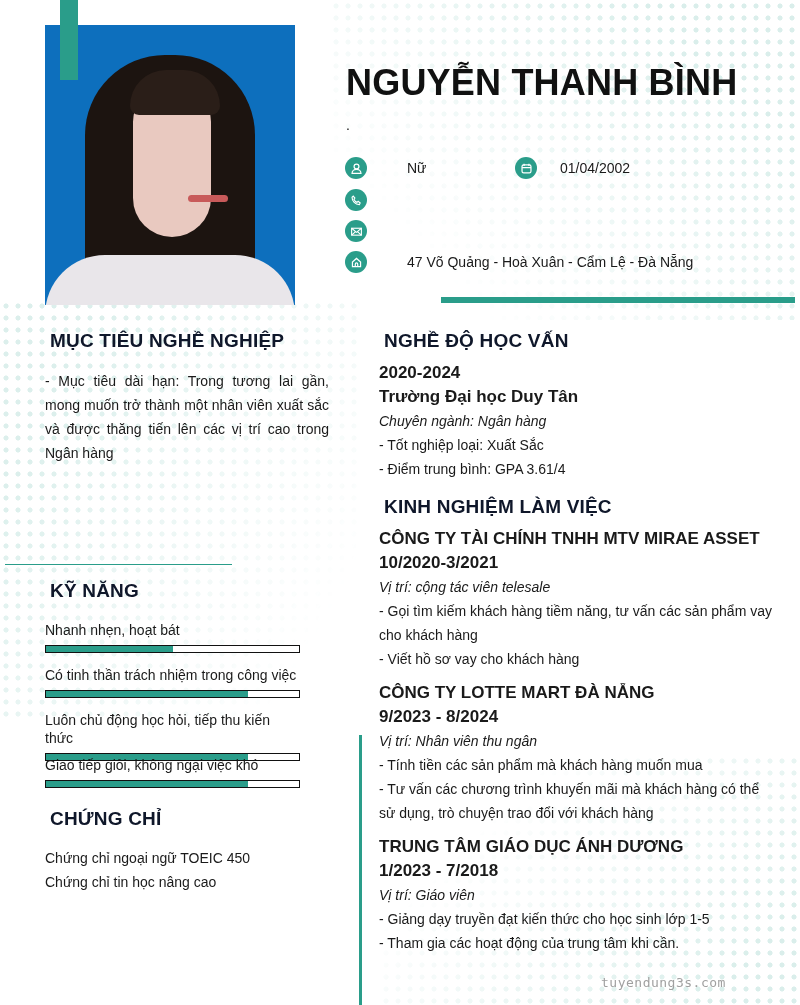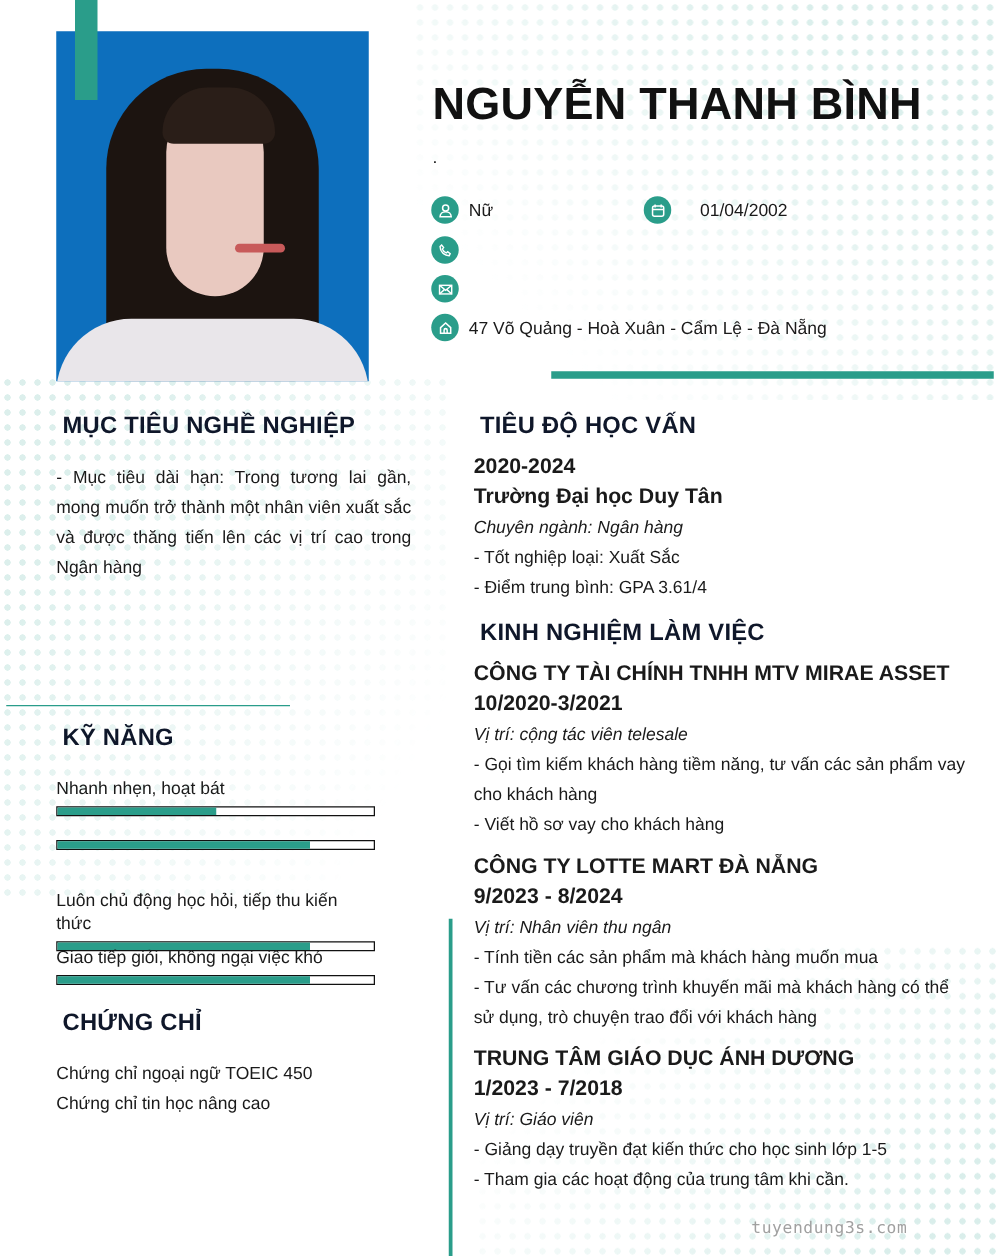--- a/index.html
+++ b/index.html
@@ -39,21 +39,21 @@
 
   .name { position: absolute; left: 346px; top: 62px; font-size: 36px; font-weight: 700; color: #111; letter-spacing: 0.2px; }
   .name-dot { position: absolute; left: 346px; top: 117px; font-size: 14px; color: #111; }
 
   .info-row { position: absolute; display: flex; align-items: center; font-size: 14px; color: #1a1a1a; }
   .icon-circle {
     width: 22px; height: 22px; border-radius: 50%; background: #2a9d8a;
     display: flex; align-items: center; justify-content: center; flex-shrink: 0;
   }
   .icon-circle svg { width: 13px; height: 13px; }
-  .info-text { margin-left: 8px; }
+  .info-text { margin-left: 40px; }
 
   .header-rule { position: absolute; left: 441px; top: 297px; width: 354px; height: 6px; background: #2a9d8a; }
 
   .sec-title { position: absolute; font-size: 19px; font-weight: 700; color: #0f172a; letter-spacing: 0.2px; }
 
   .objective { position: absolute; left: 45px; top: 369px; width: 284px; font-size: 14px; line-height: 24px; text-align: justify; }
   .obj-rule { position: absolute; left: 5px; top: 564px; width: 227px; height: 1px; background: #2a9d8a; }
 
   .skill { position: absolute; left: 45px; width: 255px; }
   .skill-label { font-size: 14px; line-height: 18px; }
@@ -143,20 +143,21 @@
 <div class="obj-rule"></div>
 
 <div class="sec-title" style="left:50px; top:580px;">KỸ NĂNG</div>
 <div class="skill" style="top:621px;">
   <div class="skill-label">Nhanh nhẹn, hoạt bát</div>
   <div class="skill-bar">
       <div class="skill-fill" style="width:50%"></div>
     </div>
 </div>
 <div class="skill" style="top:666px;">
+  <div class="skill-label">Có tinh thần trách nhiệm trong công việc</div>
   <div class="skill-bar">
       <div class="skill-fill" style="width:80%"></div>
     </div>
 </div>
 <div class="skill" style="top:711px;">
   <div class="skill-label">Luôn chủ động học hỏi, tiếp thu kiến thức</div>
   <div class="skill-bar">
       <div class="skill-fill" style="width:80%"></div>
     </div>
 </div>
@@ -164,21 +165,21 @@
   <div class="skill-label">Giao tiếp giỏi, không ngại việc khó</div>
   <div class="skill-bar">
       <div class="skill-fill" style="width:80%"></div>
     </div>
 </div>
 
 <div class="sec-title" style="left:50px; top:808px;">CHỨNG CHỈ</div>
 <div class="cert" style="top:846px;">Chứng chỉ ngoại ngữ TOEIC 450</div>
 <div class="cert" style="top:870px;">Chứng chỉ tin học nâng cao</div>
 
-<div class="sec-title" style="left:384px; top:330px;">TIÊU ĐỘ HỌC VẤN</div>
+<div class="sec-title" style="left:384px; top:330px;">NGHỀ ĐỘ HỌC VẤN</div>
 <div class="right-col" style="top:361px;">
   <div class="b">2020-2024</div>
   <div class="b">Trường Đại học Duy Tân</div>
   <div class="i">Chuyên ngành: Ngân hàng</div>
   <div>- Tốt nghiệp loại: Xuất Sắc</div>
   <div>- Điểm trung bình: GPA 3.61/4</div>
 </div>
 
 <div class="sec-title" style="left:384px; top:496px;">KINH NGHIỆM LÀM VIỆC</div>
 

